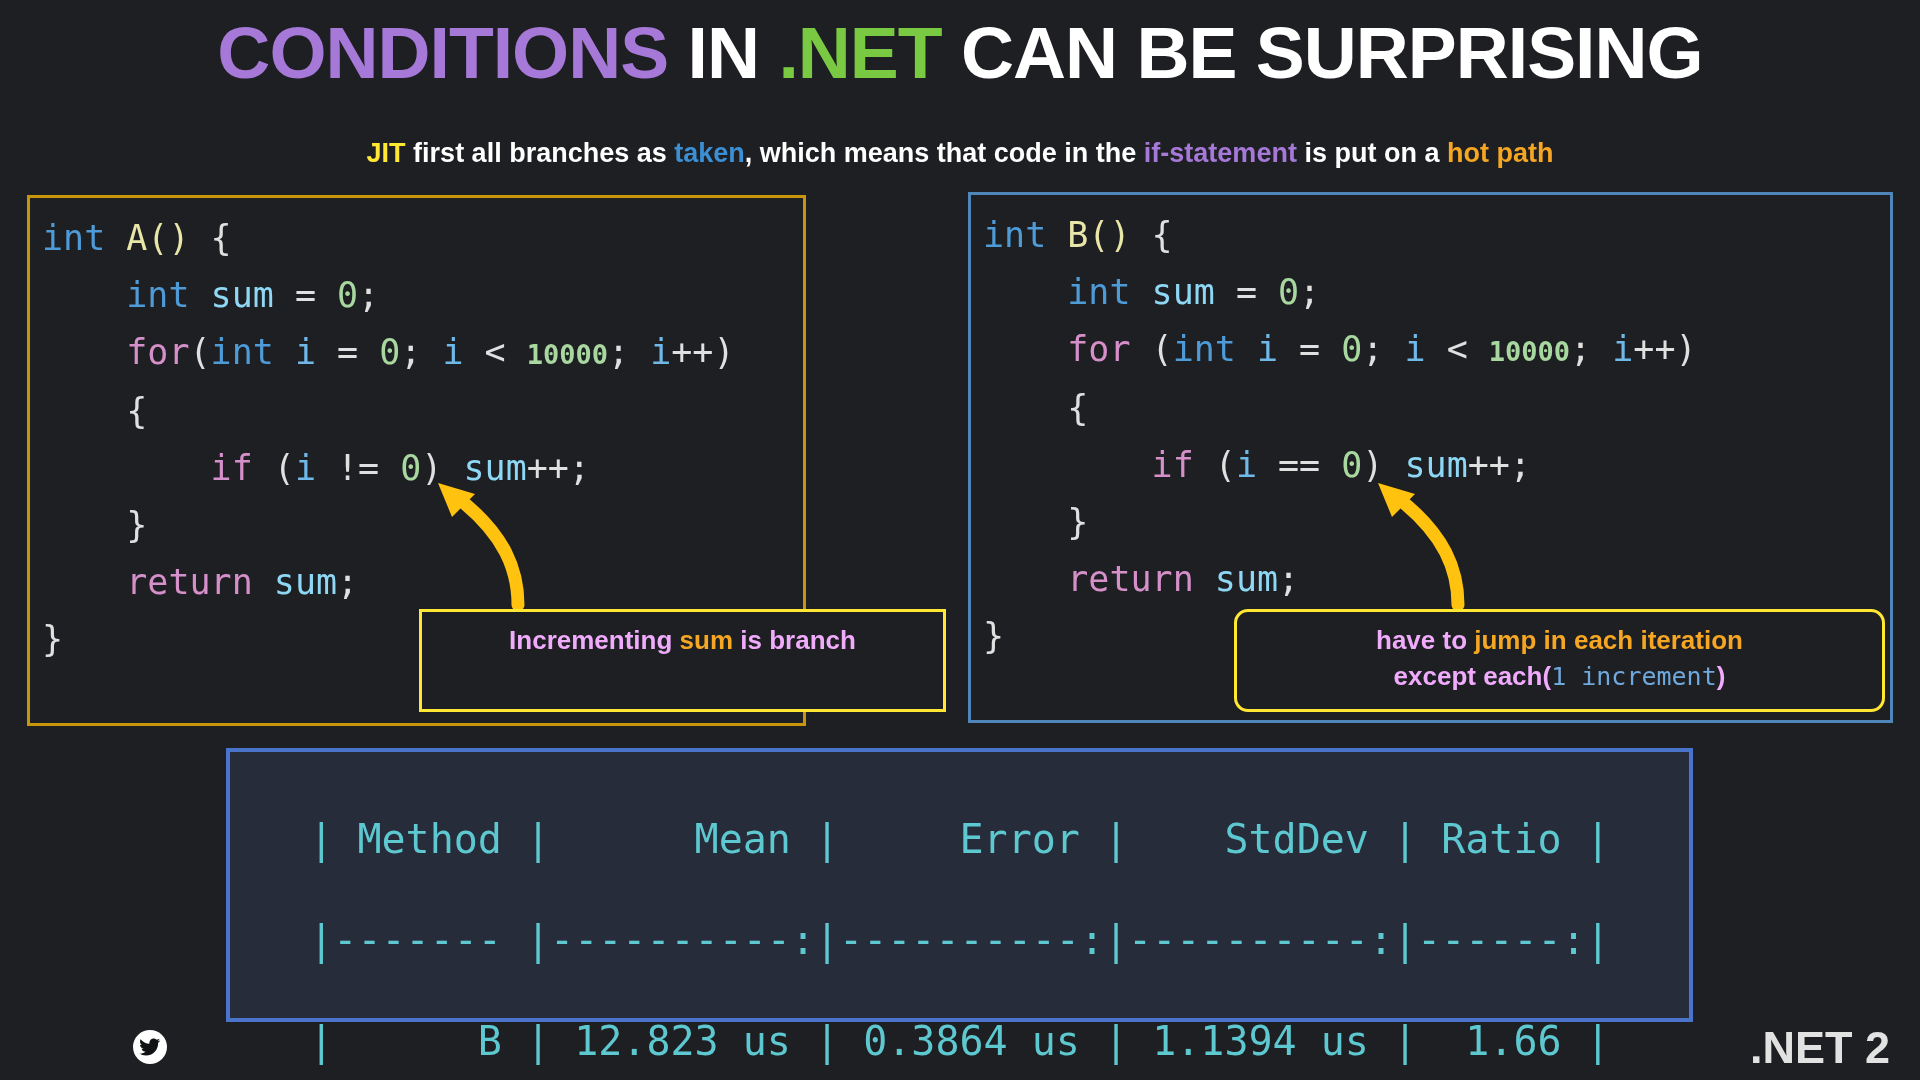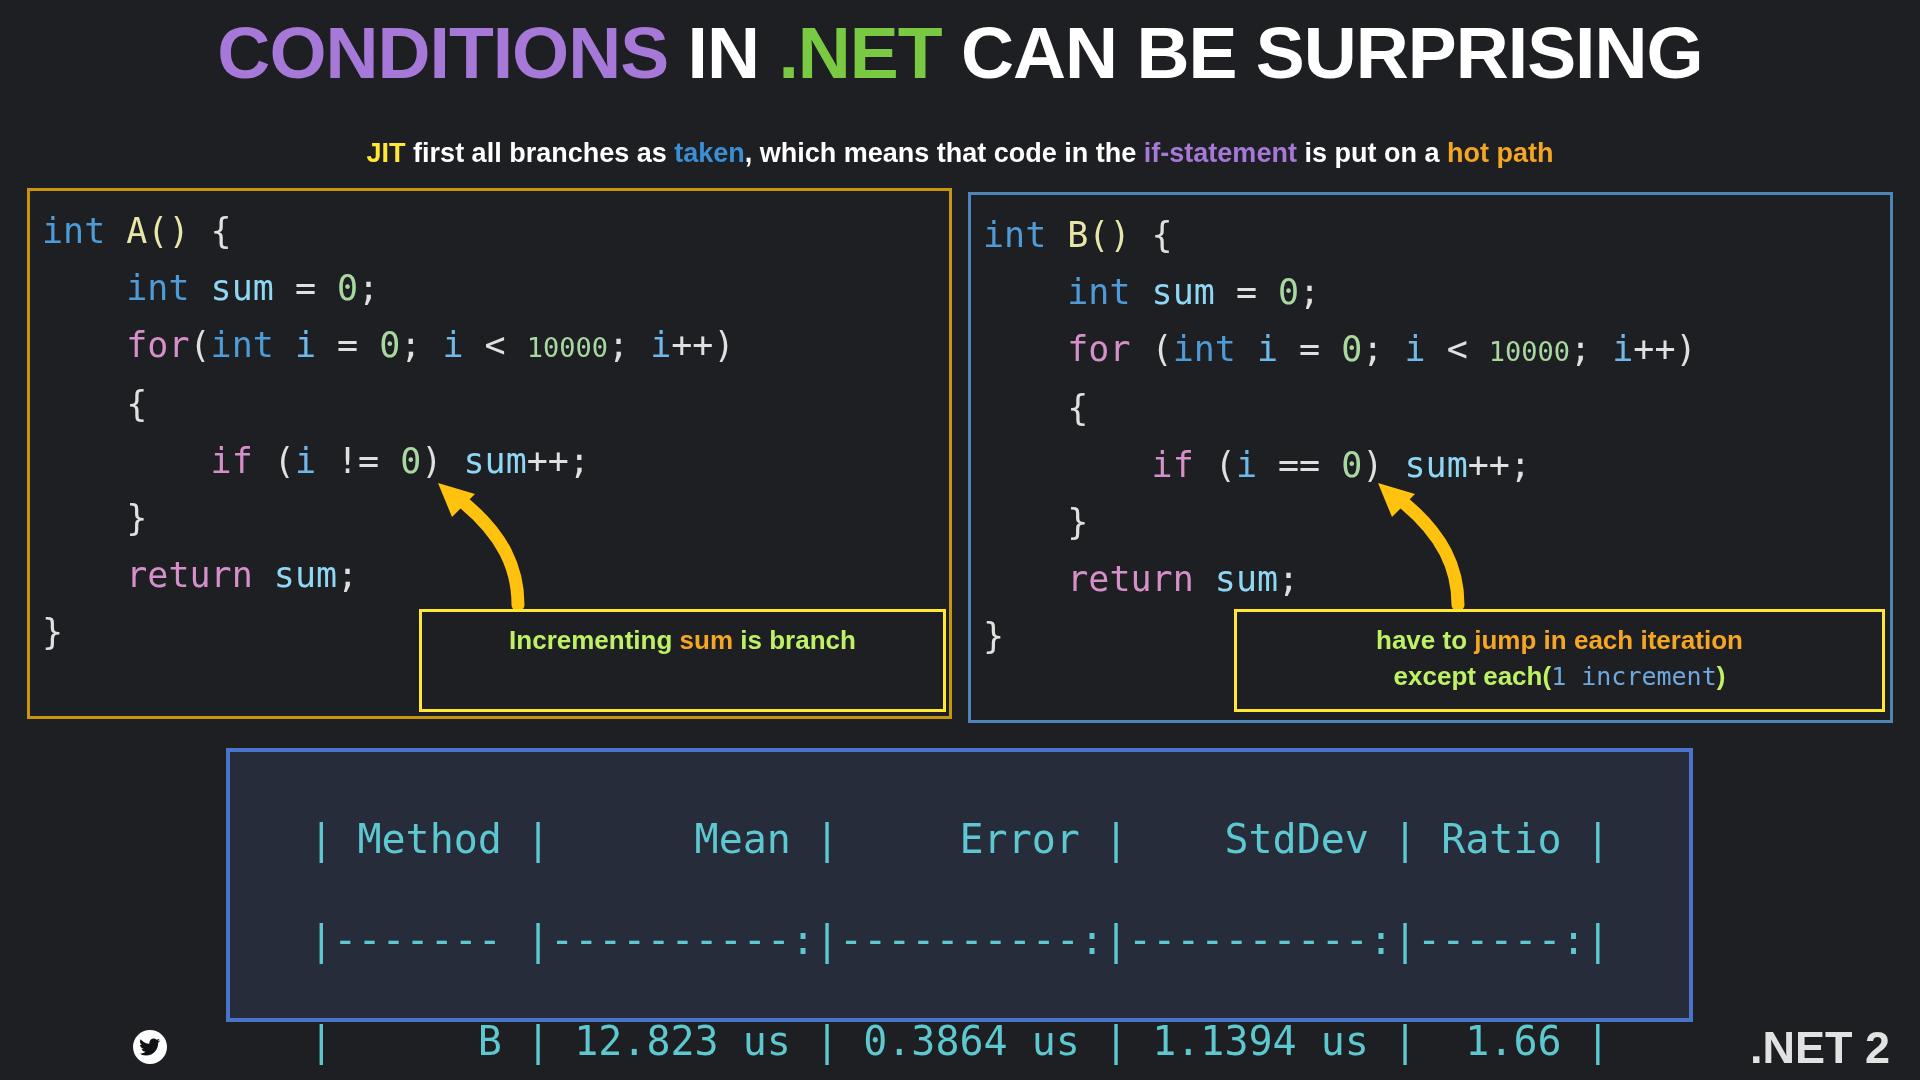--- a/index.html
+++ b/index.html
@@ -41,62 +41,62 @@
   .s-purple{color:#a678d8;}
   .s-orange{color:#f5a623;}
 
   
   .codebox{
     position:absolute;
     background:#1e1f22;
     box-sizing:border-box;
   }
   #code-left{
-    left:27px;top:188px;width:925px;height:531px;
+    left:27px;top:195px;width:779px;height:531px;
     border:3px solid #c8960c;
   }
   #code-right{
     left:968px;top:192px;width:925px;height:531px;
     border:3px solid #4f85b8;
   }
   .code{
     font-family:"DejaVu Sans Mono", monospace;
     font-size:35px;
     line-height:57px;
     white-space:pre;
     padding:12px 0 0 12px;
     color:#e8e8e8;
   }
   .k-type{color:#4e9bd8;}     
   .k-fn{color:#e8e6a8;}       
   .k-kw{color:#d58fc9;}       
   .k-var{color:#8fd8f5;}      
   .k-num{color:#a8d8a0;}      
-  .k-numlit{color:#a8d8a0;font-size:27px;} 
+  .k-numlit{color:#a8d8a0;font-size:27px;font-weight:bold;} 
   .k-pl{color:#e0e0e0;}       
   .k-i{color:#6fb8e8;}        
 
   
   .callout{
     position:absolute;
     background:#1e1f22;
     border:3px solid #ffe733;
     box-sizing:border-box;
     text-align:center;
     font-size:26px;
     font-weight:bold;
     color:#ffffff;
     line-height:36px;
     padding:10px 14px;
   }
   #callout-left{left:419px;top:609px;width:527px;height:103px;}
-  #callout-right{left:1234px;top:609px;width:651px;height:103px;}
+  #callout-right{left:1234px;top:609px;width:651px;height:103px;border-radius:14px;}
   .c-orange{color:#f5a623;}
   .c-mono{font-family:"DejaVu Sans Mono", monospace;color:#6fa8dc;font-weight:normal;font-size:25px;}
-  .c-white{color:#bef264;}
+  .c-white{color:#f0abfc;}
 
   
   .arrow-svg{position:absolute;pointer-events:none;}
 
   
   #bench-table{
     position:absolute;
     left:226px;top:748px;width:1467px;height:274px;
     background:#262c3a;
     border:4px solid #4a73cc;

